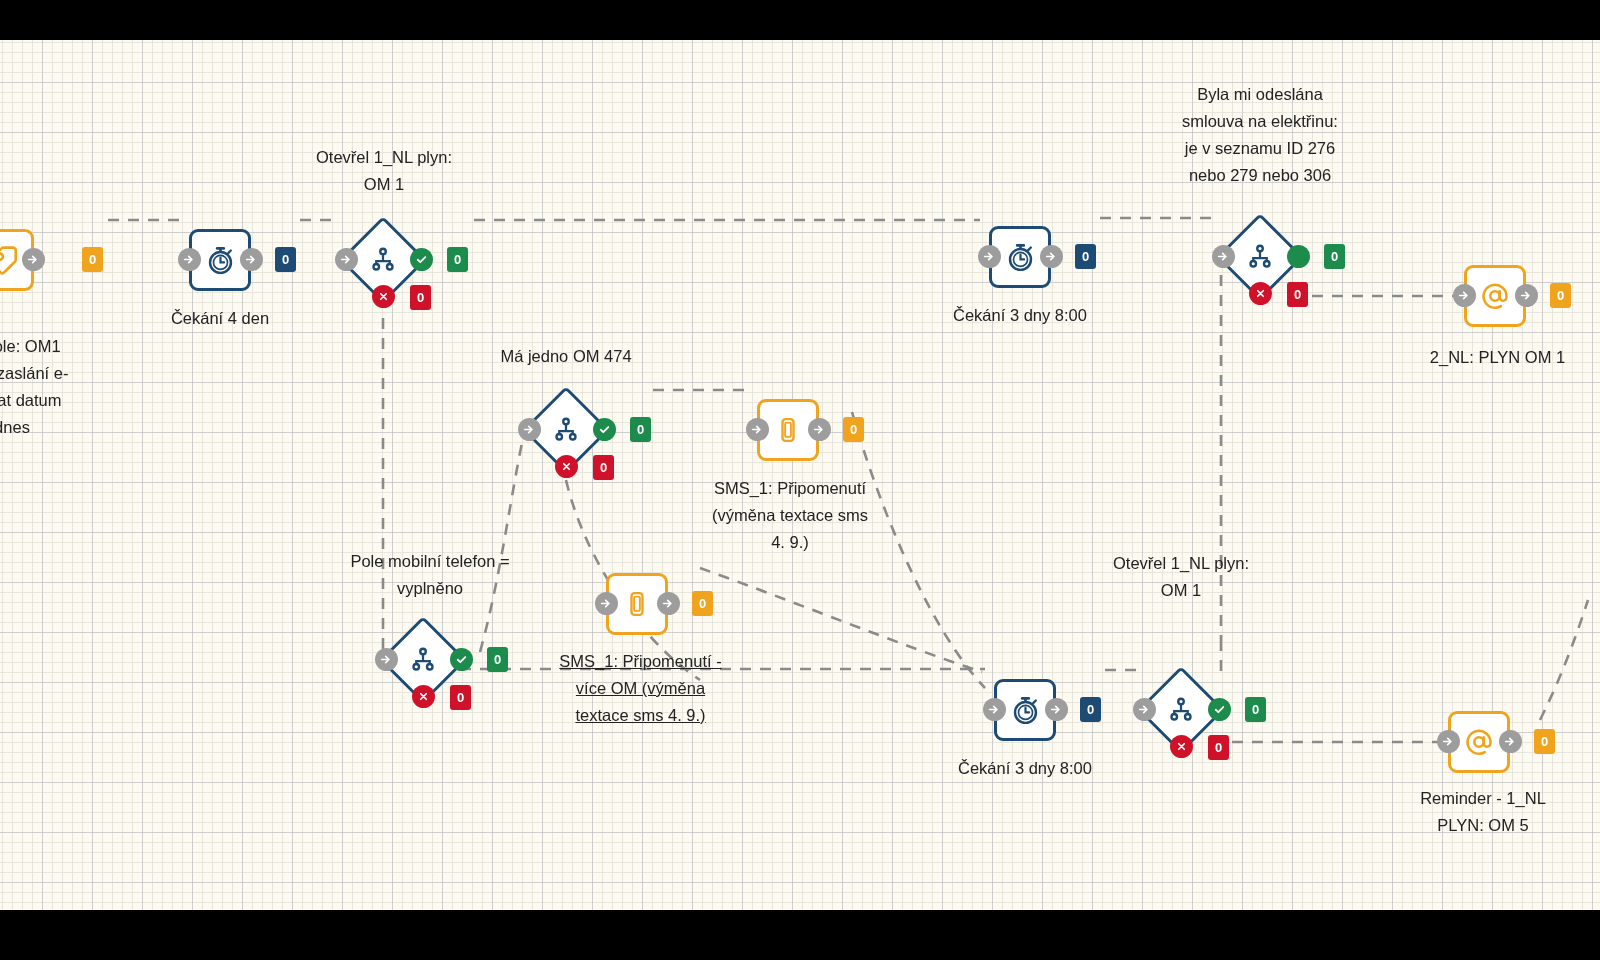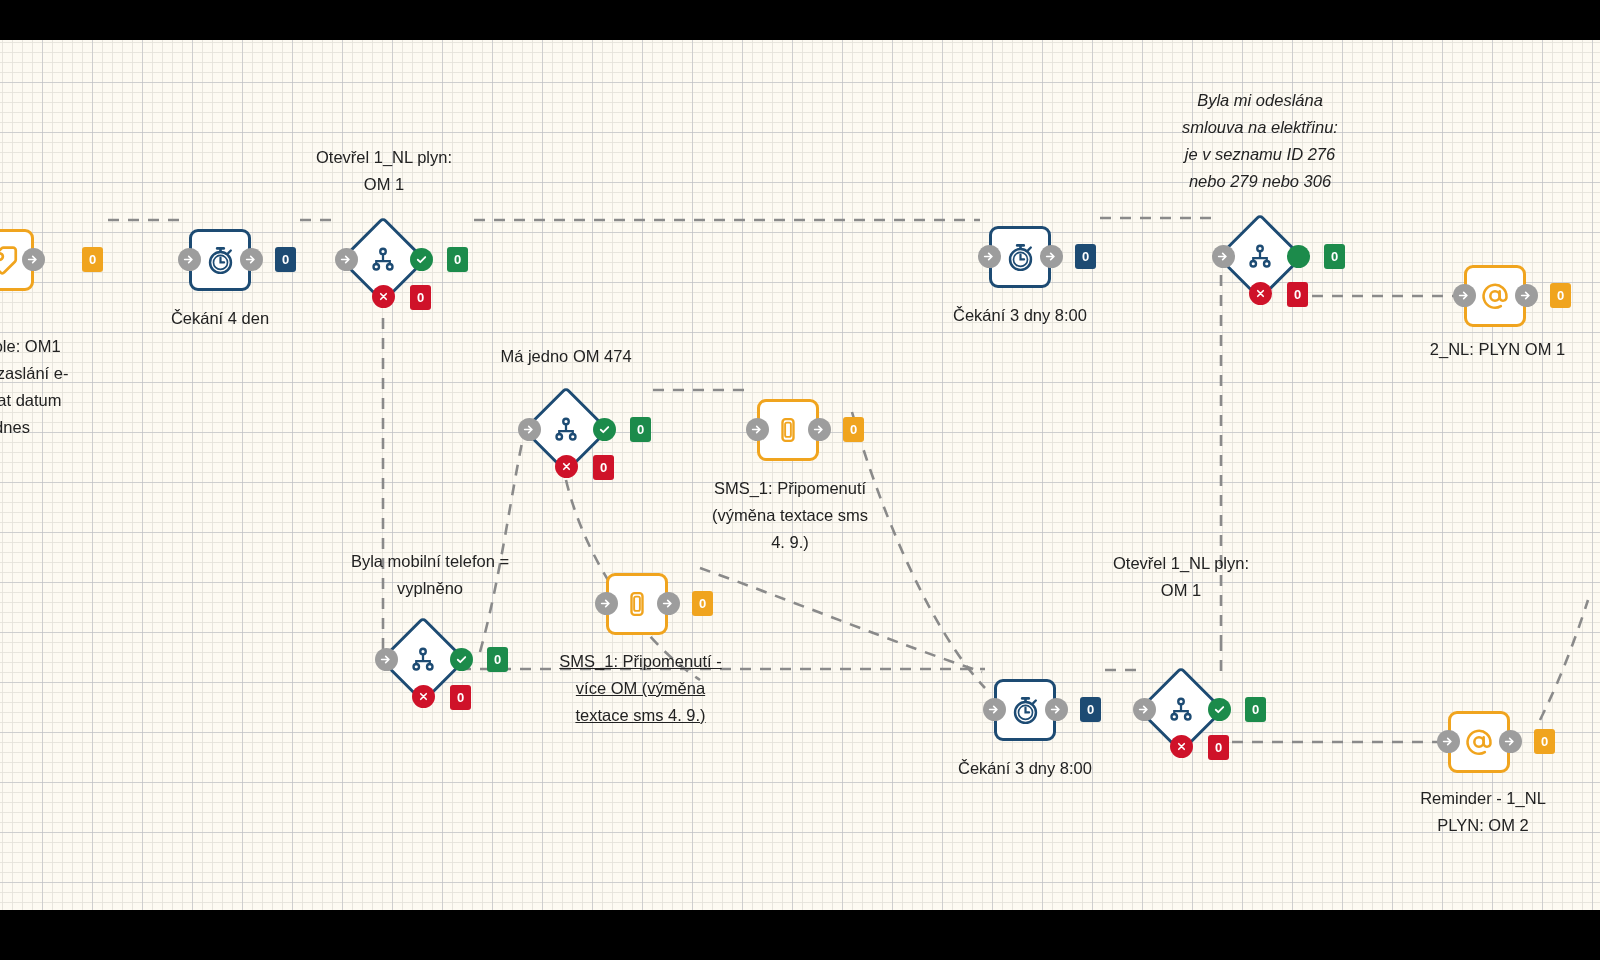--- a/index.html
+++ b/index.html
@@ -269,21 +269,21 @@
       <div class="badge ok" style="left:1287px; top:205px;">
         <svg width="13" height="13" viewBox="0 0 16 16"></svg>
       </div>
       <div class="badge fail" style="left:1249px; top:242px;">
         <svg width="11" height="11" viewBox="0 0 16 16">
             <path d="M4 4 L12 12 M12 4 L4 12" stroke="#fff" stroke-width="2.4" stroke-linecap="round"></path>
           </svg>
       </div>
       <div class="chip green" style="left:1324px; top:204px;">0</div>
       <div class="chip red" style="left:1287px; top:242px;">0</div>
-      <div class="label" style="left:1140px; top:47px; width:240px;font-style:italic;">Byla mi odeslána
+      <div class="label" style="left:1140px; top:41px; width:240px;">Byla mi odeslána
 smlouva na elektřinu:
 je v seznamu ID 276
 nebo 279 nebo 306</div>
     </div>
 
     <div class="node">
       <div class="box amber" style="left:1464px; top:225px;">
         <svg width="32" height="32" viewBox="0 0 24 24">
           <circle cx="12" cy="12" r="3.5" fill="none" stroke="#f0a41e" stroke-width="1.9"></circle>
           <path d="M15.5 8.5 v5 a2.6 2.6 0 0 0 5.1 -1 A8.6 8.6 0 1 0 16.4 19.6" fill="none" stroke="#f0a41e" stroke-width="1.9" stroke-linecap="round"></path>
@@ -293,21 +293,21 @@
         <svg width="13" height="13" viewBox="0 0 16 16">
             <path d="M2 8 h8 M7 4.2 L11 8 L7 11.8" stroke="#fff" stroke-width="2" fill="none" stroke-linecap="round" stroke-linejoin="round"></path>
           </svg>
       </div>
       <div class="port" style="left:1515px; top:244px;">
         <svg width="13" height="13" viewBox="0 0 16 16">
             <path d="M2 8 h8 M7 4.2 L11 8 L7 11.8" stroke="#fff" stroke-width="2" fill="none" stroke-linecap="round" stroke-linejoin="round"></path>
           </svg>
       </div>
       <div class="chip amber" style="left:1550px; top:243px;">0</div>
-      <div class="label" style="left:1395px; top:296px; width:205px;">2_NL: PLYN OM 1</div>
+      <div class="label" style="left:1395px; top:304px; width:205px;">2_NL: PLYN OM 1</div>
     </div>
 
     <div class="node">
       <div class="diamond" style="left:535px; top:359px;"></div>
       <div class="dia-icon" style="left:535px; top:359px;">
         <svg width="30" height="30" viewBox="0 0 24 24">
           <circle cx="12" cy="5.2" r="2.2" fill="none" stroke="#1d4b73" stroke-width="1.9"></circle>
           <circle cx="6.6" cy="17.4" r="2.2" fill="none" stroke="#1d4b73" stroke-width="1.9"></circle>
           <circle cx="17.4" cy="17.4" r="2.2" fill="none" stroke="#1d4b73" stroke-width="1.9"></circle>
           <path d="M12 7.6 v3.2 M6.6 15.2 v-2.3 h10.8 v2.3 M12 10.8 v2.1" stroke="#1d4b73" stroke-width="1.8" fill="none" stroke-linecap="round"></path>
@@ -376,21 +376,21 @@
             <path d="M3.4 8.3 L6.5 11.3 L12.6 5" stroke="#fff" stroke-width="2.2" fill="none" stroke-linecap="round" stroke-linejoin="round"></path>
           </svg>
       </div>
       <div class="badge fail" style="left:412px; top:645px;">
         <svg width="11" height="11" viewBox="0 0 16 16">
             <path d="M4 4 L12 12 M12 4 L4 12" stroke="#fff" stroke-width="2.4" stroke-linecap="round"></path>
           </svg>
       </div>
       <div class="chip green" style="left:487px; top:607px;">0</div>
       <div class="chip red" style="left:450px; top:645px;">0</div>
-      <div class="label" style="left:305px; top:508px; width:250px;">Byla mobilní telefon =
+      <div class="label" style="left:305px; top:508px; width:250px;">Pole mobilní telefon =
 vyplněno</div>
     </div>
 
     <div class="node">
       <div class="box amber" style="left:606px; top:533px;">
         <svg width="30" height="30" viewBox="0 0 24 24">
           <rect x="7.6" y="3.3" width="8.8" height="17.4" rx="2.4" fill="none" stroke="#f0a41e" stroke-width="1.9"></rect>
           <rect x="9.7" y="6.1" width="4.6" height="11.4" rx="1.3" fill="none" stroke="#f0a41e" stroke-width="1.5"></rect>
         </svg>
       </div>
@@ -478,18 +478,18 @@
             <path d="M2 8 h8 M7 4.2 L11 8 L7 11.8" stroke="#fff" stroke-width="2" fill="none" stroke-linecap="round" stroke-linejoin="round"></path>
           </svg>
       </div>
       <div class="port" style="left:1499px; top:690px;">
         <svg width="13" height="13" viewBox="0 0 16 16">
             <path d="M2 8 h8 M7 4.2 L11 8 L7 11.8" stroke="#fff" stroke-width="2" fill="none" stroke-linecap="round" stroke-linejoin="round"></path>
           </svg>
       </div>
       <div class="chip amber" style="left:1534px; top:689px;">0</div>
       <div class="label" style="left:1378px; top:745px; width:210px;">Reminder - 1_NL
-PLYN: OM 2</div>
+PLYN: OM 5</div>
     </div>
 
   </div>
 
 </div>
 
 </body></html>

